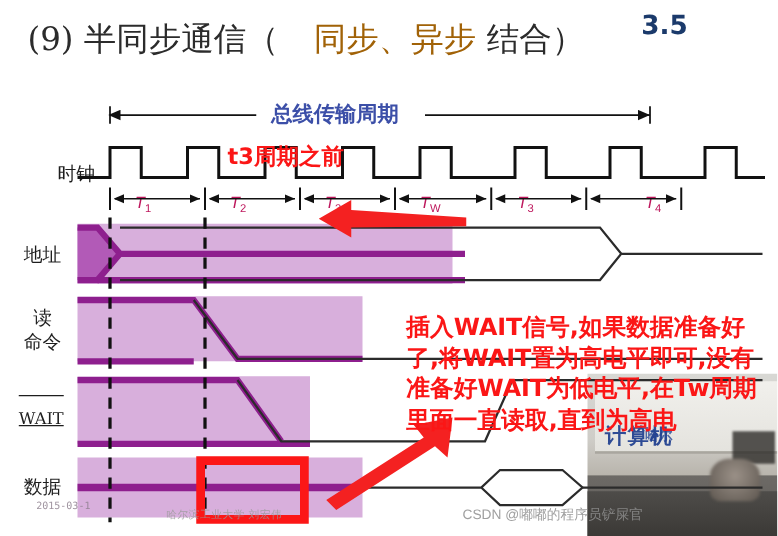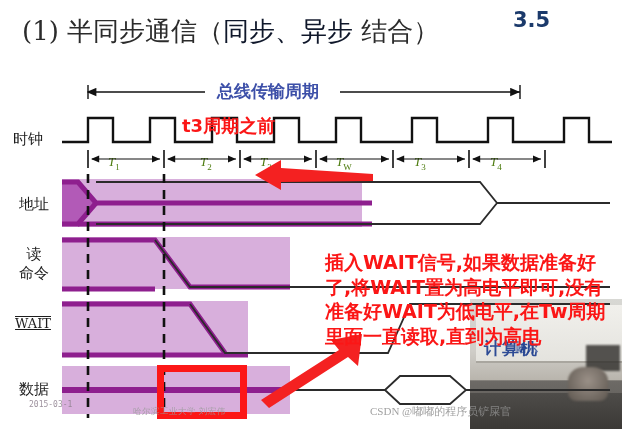--- a/index.html
+++ b/index.html
@@ -48,112 +48,112 @@
     position:absolute;right:2px;top:46px;width:34px;height:26px;
     background:#2f2d2a;filter:blur(0.8px);opacity:.8;
   }
 
   
   .title{
     position:absolute;left:22px;top:14px;
     font-family:"DejaVu Serif","Liberation Serif",serif;
     font-size:26px;color:#2b2b2b;white-space:nowrap;
   }
-  .title .blue{color:#0f172a;}
+  .title .blue{color:#a16207;margin-left:28px;}
   .ver{
     position:absolute;left:513px;top:8px;
     font-family:"DejaVu Sans",sans-serif;
     font-weight:bold;font-size:21px;color:#1b3a6b;
   }
 
   
   .diag{position:absolute;left:0;top:78px;width:524px;height:340px;}
 
   .rowlabel{
     position:absolute;
     font-family:"DejaVu Serif","Liberation Serif",serif;
     font-size:15px;color:#1d1d1d;text-align:center;white-space:nowrap;
   }
   .rowlabel.wait{
     font-family:"DejaVu Serif","Liberation Serif",serif;
     font-size:13px;letter-spacing:0px;
   }
-  .ovl{border-top:1.6px solid #1d1d1d;padding-top:0px;display:inline-block;line-height:1.1;text-decoration:underline;}
+  .ovl{border-top:1.6px solid #1d1d1d;padding-top:12px;display:inline-block;line-height:1.1;text-decoration:underline;}
 
   
   .cyclelabel{
     position:absolute;left:217px;top:2px;
     font-family:"DejaVu Serif","Liberation Serif",serif;
     font-size:17px;font-weight:bold;color:#3c4fa8;white-space:nowrap;
   }
 
   
   .plab{
     position:absolute;top:76px;
-    font-family:Liberation Serif, serif;
-    font-style:italic;font-size:13px;color:#4d7c0f;white-space:nowrap;
+    font-family:Liberation Sans, sans-serif;
+    font-style:italic;font-size:13px;color:#be185d;white-space:nowrap;
   }
   .plab sub{font-size:9px;font-style:normal;}
 
   
   .redtxt{
     position:absolute;color:#fb1616;
     font-family:"DejaVu Sans","Liberation Sans",sans-serif;
     font-weight:bold;white-space:nowrap;line-height:1.0;
   }
   #t3note{left:182px;top:117px;font-size:18px;}
   #waitnote{left:325px;top:250px;font-size:19px;line-height:1.30;white-space:normal;width:290px;}
 
   .redbox{
     position:absolute;left:157px;top:287px;width:90px;height:54px;
     border:7px solid #fc1717;box-sizing:border-box;
   }
 
   
   .wm{
-    position:absolute;font-family:Liberation Serif, serif;white-space:nowrap;
+    position:absolute;font-family:Liberation Sans, sans-serif;white-space:nowrap;
   }
   #wm-univ{left:133px;top:406px;font-size:8.5px;color:#9a9a9a;letter-spacing:.5px;opacity:.8;}
   #wm-csdn{left:370px;top:404px;font-size:11px;color:#8f8f8f;opacity:.85;}
   #datestamp{left:29px;top:400px;font-size:8px;color:#8d7f8d;opacity:.85;font-family:"DejaVu Sans Mono",monospace;}
 </style>
 </head>
 <body>
 
 <div id="stage">
 
   <div class="photo">
     <div class="board"></div>
     <div class="boardtxt2">哈尔</div>
     <div class="boardtxt">计算机</div>
     <div class="mon"></div>
     <div class="desk"></div>
     <div class="person"></div>
   </div>
 
-  <div class="title"><span>(1) 半同步通信</span><span>（</span><span class="blue">同步、异步</span><span> 结合</span><span>）</span></div>
+  <div class="title"><span>(9) 半同步通信</span><span>（</span><span class="blue">同步、异步</span><span> 结合</span><span>）</span></div>
   <div class="ver">3.5</div>
 
   <div class="diag">
 
     <div class="cyclelabel">总线传输周期</div>
 
-    <div class="rowlabel" style="left:0;top:52px;width:56px;">时钟</div>
+    <div class="rowlabel" style="left:20px;top:52px;width:56px;text-align:right;">时钟</div>
     <div class="rowlabel" style="left:6px;top:117px;width:56px;">地址</div>
     <div class="rowlabel" style="left:6px;top:167px;width:56px;">读</div>
     <div class="rowlabel" style="left:6px;top:186px;width:56px;">命令</div>
     <div class="rowlabel wait" style="left:4px;top:238px;width:58px;"><span class="ovl">WAIT</span></div>
     <div class="rowlabel" style="left:6px;top:302px;width:56px;">数据</div>
 
     <div class="plab" style="left:108px;"><i>T</i><sub>1</sub></div>
-    <div class="plab" style="left:200px;"><i>T</i><sub>2</sub></div>
+    <div class="plab" style="left:184px;"><i>T</i><sub>2</sub></div>
     <div class="plab" style="left:260px;"><i>T</i><sub>3</sub></div>
     <div class="plab" style="left:336px;"><i>T</i><sub>W</sub></div>
     <div class="plab" style="left:414px;"><i>T</i><sub>3</sub></div>
-    <div class="plab" style="left:490px;"><i>T</i><sub>4</sub></div>
+    <div class="plab" style="left:516px;"><i>T</i><sub>4</sub></div>
 
     <svg width="622" height="340" viewBox="0 0 622 340" style="position:absolute;left:0;top:0;">
       <defs>
         <marker id="ah" markerWidth="8" markerHeight="8" refX="7" refY="3" orient="auto">
           <path d="M0,0 L7,3 L0,6 z" fill="#111"></path>
         </marker>
         <marker id="ahL" markerWidth="8" markerHeight="8" refX="1" refY="3" orient="auto">
           <path d="M7,0 L0,3 L7,6 z" fill="#111"></path>
         </marker>
       </defs>

